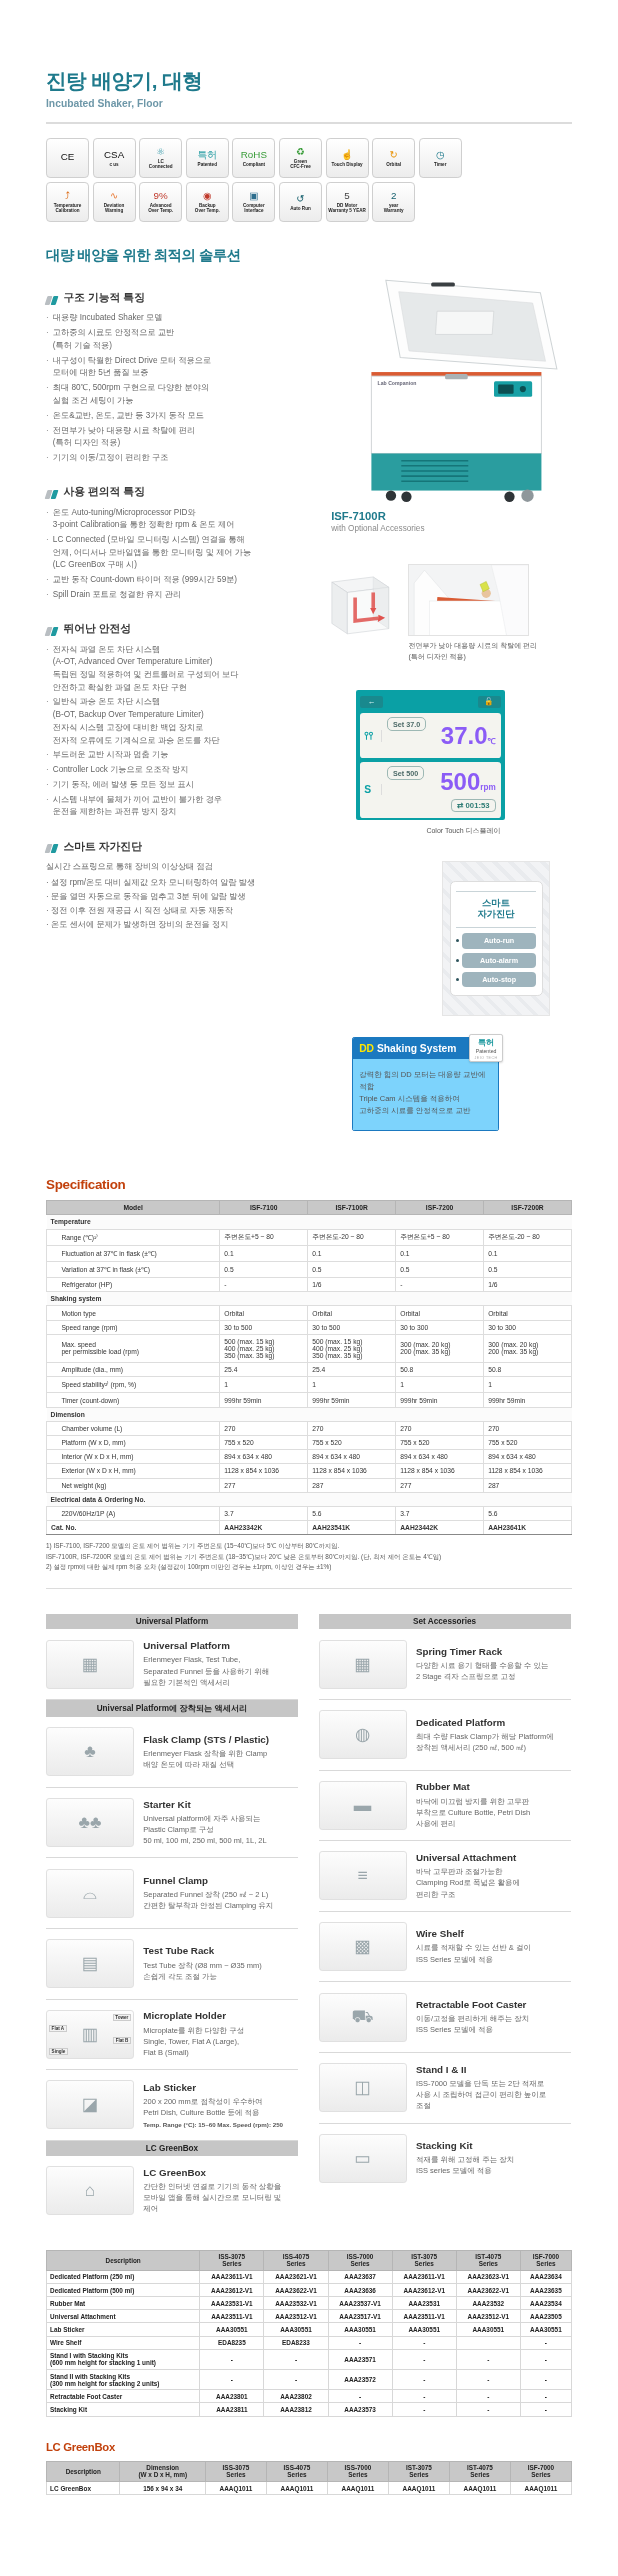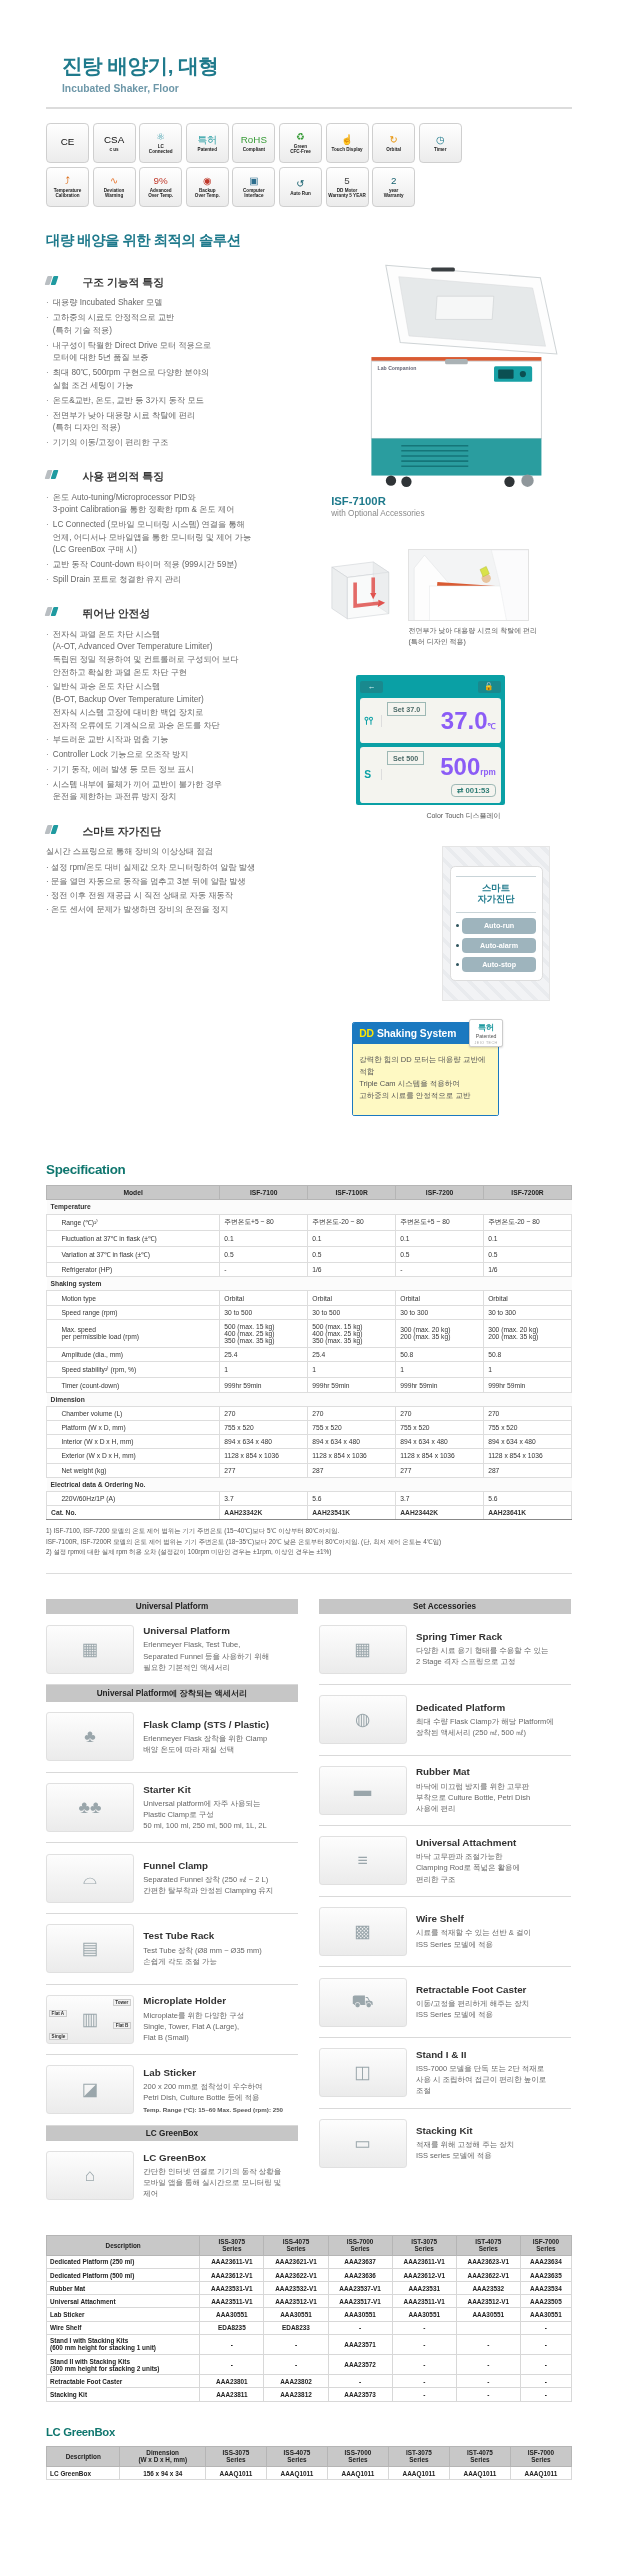--- a/index.html
+++ b/index.html
@@ -1,20 +1,20 @@
 <!DOCTYPE html>
 <html style="font-size:8.2px"><head>
 <meta charset="utf-8">
 <style>
   * { margin:0; padding:0; box-sizing:border-box; }
   body { width:618px; background:#fff; font-family:"Liberation Sans", sans-serif; color:#333; }
   .content { width:526px; margin:0 auto; }
 
   
-  .page-head { padding-top:52px;margin-left:16px; }
+  .page-head { padding-top:67px; }
   .page-title { font-size:20.6px; font-weight:800; color:#1f7a8c; letter-spacing:-0.5px; }
   .page-subtitle { font-size:10.3px; color:#6d97a8; margin-top:3.1px; font-weight:600; }
   .rule { height:1.5px; background:#dcdcdc; margin-top:13.4px; }
 
   
   .badges { margin-top:14.4px; }
   .badge-row { display:flex; gap:3.6px; margin-bottom:4.1px; }
   .badge { width:43px; height:40px; border:0.5px solid #cfcfcf; border-radius:4.1px;
            background:linear-gradient(#ffffff,#ececec); display:flex; flex-direction:column;
            align-items:center; justify-content:center; text-align:center; }
@@ -22,21 +22,21 @@
   .badge .blabel { font-size:4.6px; font-weight:700; color:#222; margin-top:2.1px; line-height:1.15; white-space:pre-line; }
 
   
   .intro-h { margin-top:24px; font-size:14.4px; font-weight:800; color:#1f7a8c; letter-spacing:-0.5px; }
 
   
   .feat-wrap { display:flex; margin-top:5.2px; }
   .feat-col { width:278px; }
   .fig-col { width:247px; }
   .feat-sec { margin-top:20.6px; }
-  .sec-h { display:flex; align-items:flex-start; gap:23px; }
+  .sec-h { display:flex; align-items:flex-end; gap:4px; }
   .qicon { display:inline-block; position:relative; width:13.4px; height:9.3px; }
   .qicon i { position:absolute; top:0; width:5.2px; height:9.3px; transform:skewX(-18deg); border-radius:1px; }
   .qicon i.g { left:0; background:#b9bec2; }
   .qicon i.t { left:6.2px; background:#1f9aa0; }
   .sec-title { font-size:10.8px; font-weight:800; color:#3a3a3a; }
   ul.bullets { list-style:none; margin-top:7.2px; }
   ul.bullets li { display:flex; gap:4.1px; font-size:8.2px; color:#666; line-height:1.55; margin-bottom:2.1px; }
   ul.bullets li .dot { color:#888; }
   ul.bullets li .txt { white-space:pre-line; }
   .sub-lines { margin-top:6.2px; font-size:8.2px; color:#666; line-height:1.7; }
@@ -53,21 +53,21 @@
   .photo-cap { font-size:7px; color:#555; margin-top:5.2px; line-height:1.5; white-space:pre-line; }
 
   .display-fig { margin-top:28px; margin-left:32px; }
   .disp { width:149px; height:130px; background:#0aa0a5; border-radius:2.1px; padding:4.1px; }
   .disp-top { height:15.5px; display:flex; justify-content:space-between; align-items:center; }
   .disp-btn { width:23px; height:12.4px; background:#19898e; border-radius:2.1px; color:#d8f3f3; font-size:7.7px;
               display:flex; align-items:center; justify-content:center; }
   .panel { background:#f4f4ef; border-radius:3.1px; margin-top:3.6px; padding:4.1px 5.2px 4.1px 4.1px; display:flex; align-items:center; }
   .panel .picon { width:17.5px; color:#0aa0a5; font-size:10.3px; font-weight:800; border-right:0.5px solid #ddd; margin-right:5.2px; }
   .panel-temp { height:45px; } .panel-speed { height:56px; }
-  .setpill { border:1px solid #9db8b4; border-radius:0; padding:1.5px 5.2px; font-size:7.2px; font-weight:700; color:#4d6b68; align-self:flex-start; }
+  .setpill { border:1px solid #9db8b4; border-radius:5px; padding:1.5px 5.2px; font-size:7.2px; font-weight:700; color:#4d6b68; align-self:flex-start; }
   .bigval { font-size:24px; font-weight:800; color:#8b5cf6; margin-left:auto; }
   .bigval small { font-size:8.2px; font-weight:700; }
   .speed-right { margin-left:auto; text-align:right; }
   .timerpill { display:inline-block; border:1px solid #9db8b4; border-radius:4.1px; padding:1px 5.2px; font-size:7.7px; font-weight:800; color:#2f7d76; margin-top:3.1px; }
   .disp-cap { text-align:center; font-size:7px; color:#555; margin-top:6.2px; }
 
   .maze-fig { margin-top:25px; margin-left:118px; width:108px; height:155px;
               background:repeating-linear-gradient(45deg,#f2f3f5 0 7.2px,#e9ebee 7.2px 11.3px); border:0.5px solid #e5e5e5;
               display:flex; align-items:center; justify-content:center; }
   .maze-card { width:93px; background:#fff; border:0.5px solid #ddd; border-radius:5.2px; padding:8.2px 5.2px; }
@@ -76,29 +76,29 @@
   .mc-pills { margin-top:5.2px; }
   .mc-pill-row { display:flex; align-items:center; gap:3.1px; margin-top:4.1px; }
   .mc-dot { width:3.1px; height:3.1px; border-radius:50%; background:#30555e; }
   .mc-pill { flex:1; background:#9eb4bd; color:#fff; font-weight:700; font-size:7.2px; text-align:center;
              border-radius:4.1px; padding:3.1px 0; }
 
   .dd-fig { margin-top:20.6px; margin-left:28px; width:147px; position:relative; }
   .dd-box { border:1px solid #1b79c0; border-radius:2.1px; overflow:hidden; }
   .dd-head { background:#1b79c0; color:#fff; font-size:10.3px; font-weight:800; padding:5.2px 6.2px; }
   .dd-head .dd { color:#ffe600; }
-  .dd-body { background:#fef9c3; padding:9.3px 6.2px 13.4px 6.2px; font-size:7.5px; color:#555; line-height:1.6; white-space:pre-line; }
+  .dd-body { background:#7dd3fc; padding:9.3px 6.2px 13.4px 6.2px; font-size:7.5px; color:#555; line-height:1.6; white-space:pre-line; }
   .dd-badge { position:absolute; top:-3.1px; right:-4.1px; width:34px; background:#fff; border:0.5px solid #ccc; border-radius:2.1px;
               text-align:center; padding:2.6px 0 1.5px 0; box-shadow:0 1px 2.1px rgba(0,0,0,.15); }
   .dd-badge .b1 { color:#1f9aa0; font-weight:800; font-size:8.2px; }
   .dd-badge .b2 { color:#555; font-size:5.2px; }
   .dd-badge .b3 { color:#aaa; font-size:3.6px; margin-top:1.5px; letter-spacing:0.5px; }
 
   
-  h2.block-h { font-size:13.4px; font-weight:800; color:#0f766e; letter-spacing:-0.3px; }
+  h2.block-h { font-size:13.4px; font-weight:800; color:#c2410c; letter-spacing:-0.3px; }
   table.t { width:526px; border-collapse:collapse; font-size:6.7px; color:#333; }
   table.t th, table.t td { border:0.5px solid #ddd; padding:3.1px 4.1px; }
   table.t thead th { background:#c8c8c8; color:#222; font-weight:800; border:0.5px solid #b5b5b5; }
   table.t .sec td { font-weight:800; background:#fbfbfb; border-left:none; border-right:none; border-top:1px solid #aaa; }
   table.t td.lbl { padding-left:14.4px; text-align:left; }
   table.t td.val { text-align:left; white-space:pre-line; }
   table.t tr.catno td { font-weight:800; border-top:1px solid #aaa; border-bottom:1.5px solid #888; }
   .fnotes { margin-top:6.2px; font-size:6.4px; color:#555; line-height:1.6; white-space:pre-line; }
 
   

